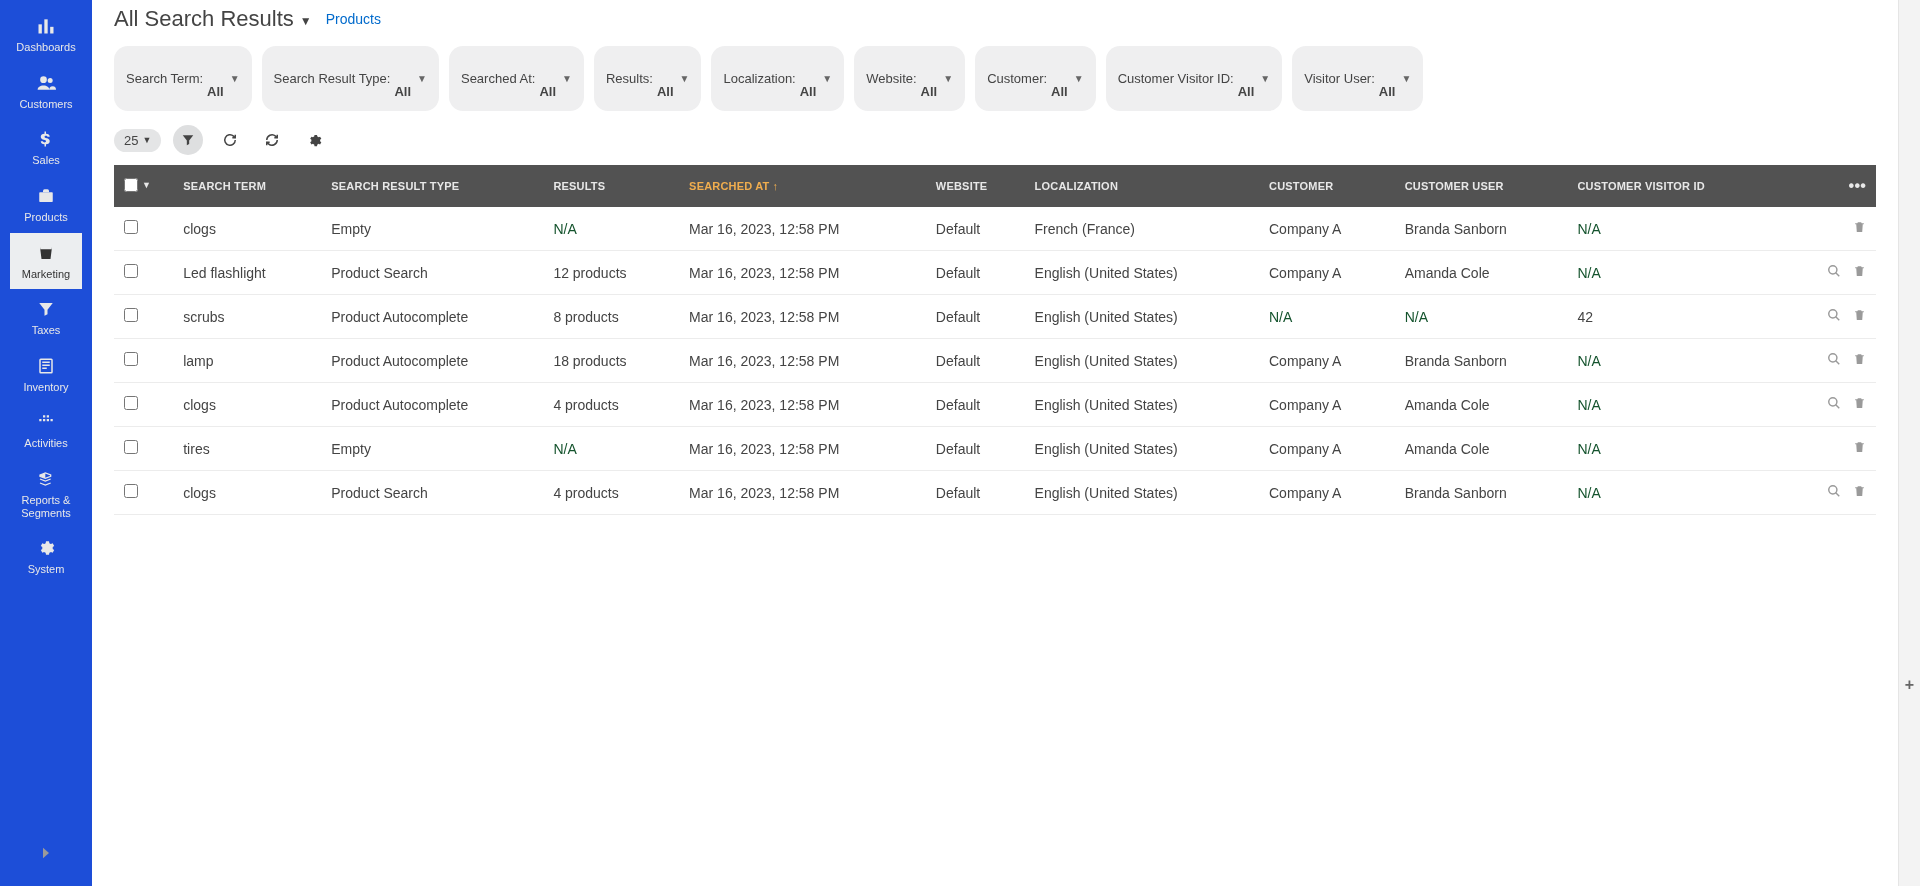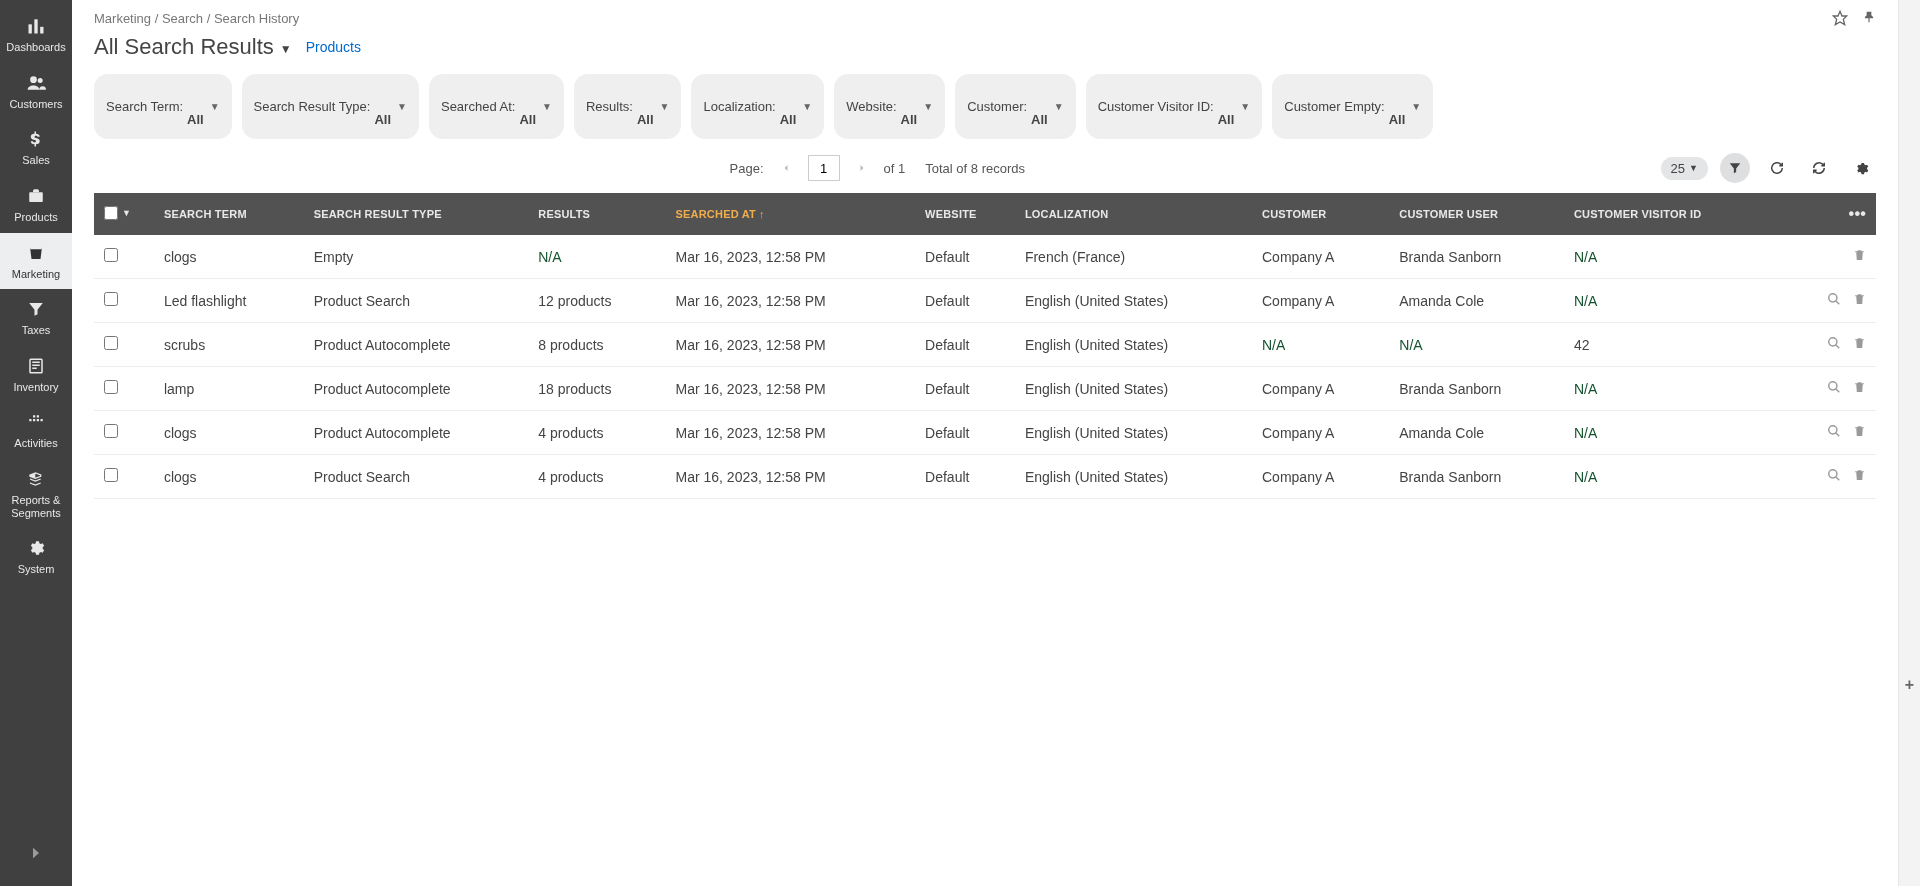--- a/index.html
+++ b/index.html
@@ -1,18 +1,18 @@
 <!DOCTYPE html>
 <html><head>
 <meta charset="utf-8">
 <style>
 * { box-sizing: border-box; margin: 0; padding: 0; }
 body { font-family: -apple-system, BlinkMacSystemFont, "Segoe UI", Helvetica, Arial, sans-serif; font-size: 13px; color: #333; background: #fff; overflow: hidden; }
 .app { display: flex; height: 886px; width: 1920px; position: relative; }
-.sidebar { width: 72px; background: #404040; color: #fff; display: flex; flex-direction: column; align-items: center; padding-top: 6px; flex-shrink: 0; }
+.sidebar { width: 92px; background: #1d4ed8; color: #fff; display: flex; flex-direction: column; align-items: center; padding-top: 6px; flex-shrink: 0; }
 .sidebar-item { width: 72px; padding: 9px 2px 9px 2px; display: flex; flex-direction: column; align-items: center; cursor: pointer; font-size: 11px; color: #e8e8e8; }
 .sidebar-item.active { background: #eceef0; color: #333; }
 .sidebar-item .icon { font-size: 18px; margin-bottom: 4px; display: flex; align-items: center; justify-content: center; height: 22px; }
 .sidebar-item .label { text-align: center; line-height: 1.15; }
 .sidebar-bottom { margin-top: auto; margin-bottom: 10px; }
 .sidebar-arrow { color: #9a9a9a; font-size: 18px; padding: 14px; cursor: pointer; }
 
 .main { flex: 1; display: flex; flex-direction: column; background: #fff; min-width: 0; }
 .breadcrumb-row { padding: 10px 22px 2px 22px; display: flex; align-items: center; font-size: 13px; color: #777; }
 .breadcrumb-actions { margin-left: auto; display: flex; gap: 14px; font-size: 15px; color: #666; }
@@ -169,35 +169,20 @@
     <div class="sidebar-bottom">
       <div class="sidebar-arrow">
         <svg width="18" height="18" viewBox="0 0 24 24" fill="currentColor">
             <path d="M8 5l8 7-8 7z"></path>
           </svg>
       </div>
     </div>
   </div>
 
   <div class="main">
-    <div class="breadcrumb-row">
-      <span id="breadcrumb">Marketing / Search / Search History</span>
-      <div class="breadcrumb-actions">
-        <span>
-          <svg width="16" height="16" viewBox="0 0 24 24" fill="none" stroke="currentColor" stroke-width="2">
-              <polygon points="12 2 15 9 22 9 17 14 19 22 12 18 5 22 7 14 2 9 9 9"></polygon>
-            </svg>
-        </span>
-        <span>
-          <svg width="14" height="14" viewBox="0 0 24 24" fill="currentColor">
-              <path d="M16 3v6l3 3v2H5v-2l3-3V3h8zM11 14v7h2v-7h-2z"></path>
-            </svg>
-        </span>
-      </div>
-    </div>
 
     <div class="title-row">
       <span class="page-title">
         <span>All Search Results</span>
         <span class="caret">▼</span>
       </span>
       <span class="options-link">Products</span>
     </div>
 
     <div class="filter-chips" id="filter-chips">
@@ -235,43 +220,27 @@
           <span>Customer:</span> 
           <span class="chip-val">All</span>
           <span class="caret">▼</span>
         </span>
         <span class="chip">
           <span>Customer Visitor ID:</span> 
           <span class="chip-val">All</span>
           <span class="caret">▼</span>
         </span>
         <span class="chip">
-          <span>Customer Empty:</span> 
+          <span>Visitor User:</span> 
           <span class="chip-val">All</span>
           <span class="caret">▼</span>
         </span>
       </div>
 
     <div class="grid-toolbar">
-      <div class="center">
-        <span>Page:</span>
-        <span class="page-arrow">
-          <svg width="12" height="12" viewBox="0 0 24 24" fill="currentColor">
-              <path d="M15 6l-6 6 6 6z"></path>
-            </svg>
-        </span>
-        <input class="page-input" value="1" style="">
-        <span class="page-arrow">
-          <svg width="12" height="12" viewBox="0 0 24 24" fill="currentColor">
-              <path d="M9 6l6 6-6 6z"></path>
-            </svg>
-        </span>
-        <span>of 1</span>
-        <span style="margin-left:10px">Total of 8 records</span>
-      </div>
       <div class="right">
         <span class="pagesize-btn">
           <span>25</span>
           <span class="caret" style="font-size:9px">▼</span>
         </span>
         <span class="round-btn active">
           <svg width="14" height="14" viewBox="0 0 24 24" fill="currentColor">
               <path d="M3 4h18l-7 9v6l-4 2v-8L3 4z"></path>
             </svg>
         </span>
@@ -416,20 +385,35 @@
               <td class="na">N/A</td>
               <td class="actions-cell"><span><svg width="14" height="14" viewBox="0 0 24 24" fill="none" stroke="currentColor" stroke-width="2.5">
                     <circle cx="10" cy="10" r="7"></circle>
                     <line x1="21" y1="21" x2="15" y2="15"></line>
                   </svg></span><span><svg width="13" height="14" viewBox="0 0 24 24" fill="currentColor">
                     <path d="M6 7h12l-1 14H7L6 7zm3-4h6l1 2H8l1-2zM4 5h16v2H4z"></path>
                   </svg></span></td>
             </tr>
             <tr>
               <td class="check-cell"><input type="checkbox" style=""></td>
+              <td>tires</td>
+              <td>Empty</td>
+              <td class="na">N/A</td>
+              <td>Mar 16, 2023, 12:58 PM</td>
+              <td>Default</td>
+              <td>English (United States)</td>
+              <td>Company A</td>
+              <td>Amanda Cole</td>
+              <td class="na">N/A</td>
+              <td class="actions-cell"><span><svg width="13" height="14" viewBox="0 0 24 24" fill="currentColor">
+                    <path d="M6 7h12l-1 14H7L6 7zm3-4h6l1 2H8l1-2zM4 5h16v2H4z"></path>
+                  </svg></span></td>
+            </tr>
+            <tr>
+              <td class="check-cell"><input type="checkbox" style=""></td>
               <td>clogs</td>
               <td>Product Search</td>
               <td>4 products</td>
               <td>Mar 16, 2023, 12:58 PM</td>
               <td>Default</td>
               <td>English (United States)</td>
               <td>Company A</td>
               <td>Branda Sanborn</td>
               <td class="na">N/A</td>
               <td class="actions-cell"><span><svg width="14" height="14" viewBox="0 0 24 24" fill="none" stroke="currentColor" stroke-width="2.5">

